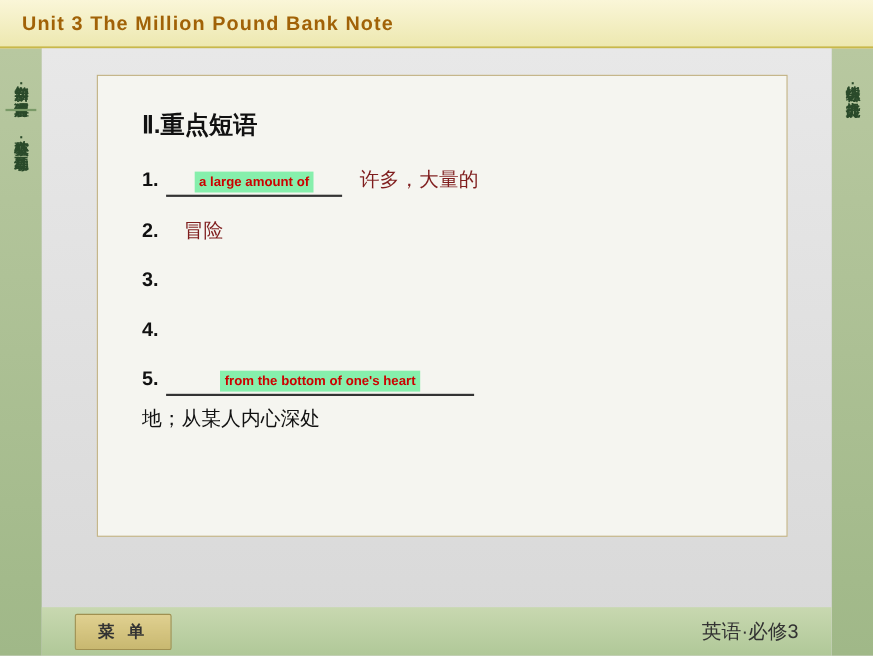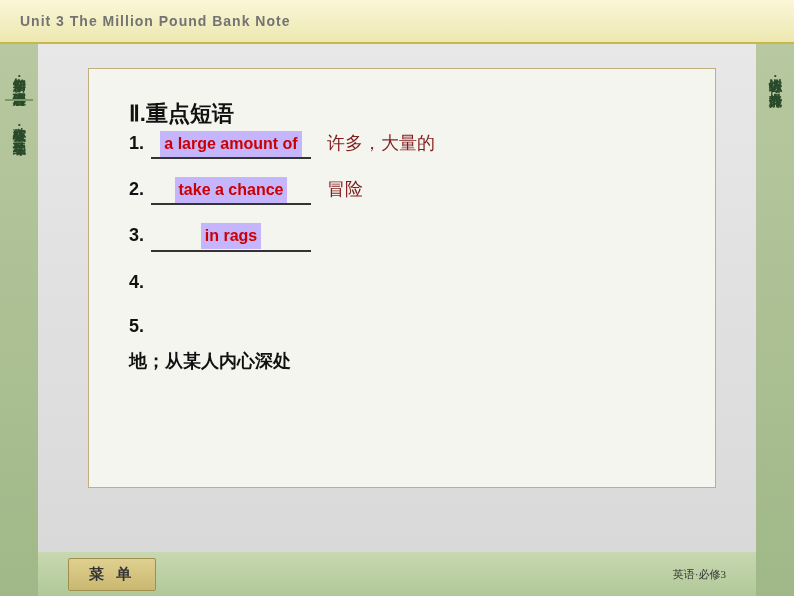--- a/index.html
+++ b/index.html
@@ -23,22 +23,22 @@
       position: relative;
     }
     #title-bar::before {
       content: '';
       position: absolute;
       left: 0; top: 0; right: 0; bottom: 0;
       background: linear-gradient(180deg, #faf6d8 0%, #ede8b0 100%);
     }
     #title-text {
       position: relative;
-      font-size: 14px;
-      color: #737373;
+      font-size: 18px;
+      color: #a16207;
       font-weight: bold;
       font-family: 'Arial', sans-serif;
       letter-spacing: 1px;
     }
 
     
     #main-layout {
       display: flex;
       height: calc(596px - 44px);
     }
@@ -86,20 +86,21 @@
       border: 1px solid #c0b080;
       padding: 30px 40px 30px 40px;
       min-height: 420px;
       position: relative;
     }
 
     .section-title {
       font-size: 22px;
       font-weight: bold;
       color: #111;
+      margin-bottom: 20px;
       font-family: 'SimHei', 'Arial', sans-serif;
     }
 
     .phrase-item {
       display: flex;
       align-items: baseline;
       margin-bottom: 16px;
       font-size: 17px;
       line-height: 1.6;
       flex-wrap: wrap;
@@ -118,23 +119,23 @@
       border-bottom: 2px solid #333;
       min-width: 160px;
       position: relative;
       text-align: center;
     }
 
     .phrase-fill {
       color: #cc0000;
       font-weight: bold;
       font-family: 'Arial', sans-serif;
-      font-size: 16px;
+      font-size: 12px;
       font-style: normal;
-      background: #c4b5fd;
+      background: #86efac;
       padding: 0 4px;
       display: inline-block;
     }
 
     .phrase-meaning {
       color: #7f1d1d;
       margin-left: 16px;
       font-size: 18px;
       font-family: 'SimSun', serif;
     }
@@ -149,21 +150,20 @@
     .phrase-item-5 .phrase-blank {
       min-width: 280px;
     }
 
     .continuation-text {
       font-size: 18px;
       color: #111;
       margin-top: -8px;
       margin-bottom: 10px;
       font-family: 'SimSun', serif;
-      font-weight: bold;
     }
 
     
     #right-sidebar {
       width: 38px;
       background: linear-gradient(180deg, #b8c8a0 0%, #a0b888 100%);
       display: flex;
       flex-direction: column;
       align-items: center;
       padding: 10px 0;
@@ -202,23 +202,23 @@
       font-size: 15px;
       color: #333;
       font-family: 'SimHei', sans-serif;
       cursor: pointer;
       border-radius: 2px;
       font-weight: bold;
       letter-spacing: 4px;
     }
 
     #bottom-right-text {
-      font-size: 11px;
+      font-size: 18px;
       color: #333;
-      font-family: Liberation Serif, serif;
+      font-family: Liberation Sans, sans-serif;
     }
 
     
     #outer-wrap {
       position: relative;
       width: 794px;
       height: 596px;
     }
   </style>
 </head>
@@ -246,39 +246,36 @@
         <div class="phrase-item">
           <span class="phrase-number">1.</span>
           <span class="phrase-blank">
             <span class="phrase-fill">a large amount of</span>
           </span>
           <span class="phrase-meaning">许多，大量的</span>
         </div>
 
         <div class="phrase-item">
           <span class="phrase-number">2.</span>
-          <span class="phrase-blank">
-            <span class="phrase-fill">take a chance</span>
-          </span>
           <span class="phrase-meaning">冒险</span>
         </div>
 
         <div class="phrase-item">
           <span class="phrase-number">3.</span>
-          <span class="phrase-blank">
-            <span class="phrase-fill">in rags</span>
-          </span>
         </div>
 
         <div class="phrase-item">
           <span class="phrase-number">4.</span>
         </div>
 
         <div class="phrase-item phrase-item-5">
           <span class="phrase-number">5.</span>
+          <span class="phrase-blank">
+            <span class="phrase-fill">from the bottom of one's heart</span>
+          </span>
         </div>
         <div class="continuation-text">地；从某人内心深处</div>
 
       </div>
     </div>
 
     <div id="right-sidebar">
       <div class="right-sidebar-section">综合训练·能力提升</div>
     </div>
 

